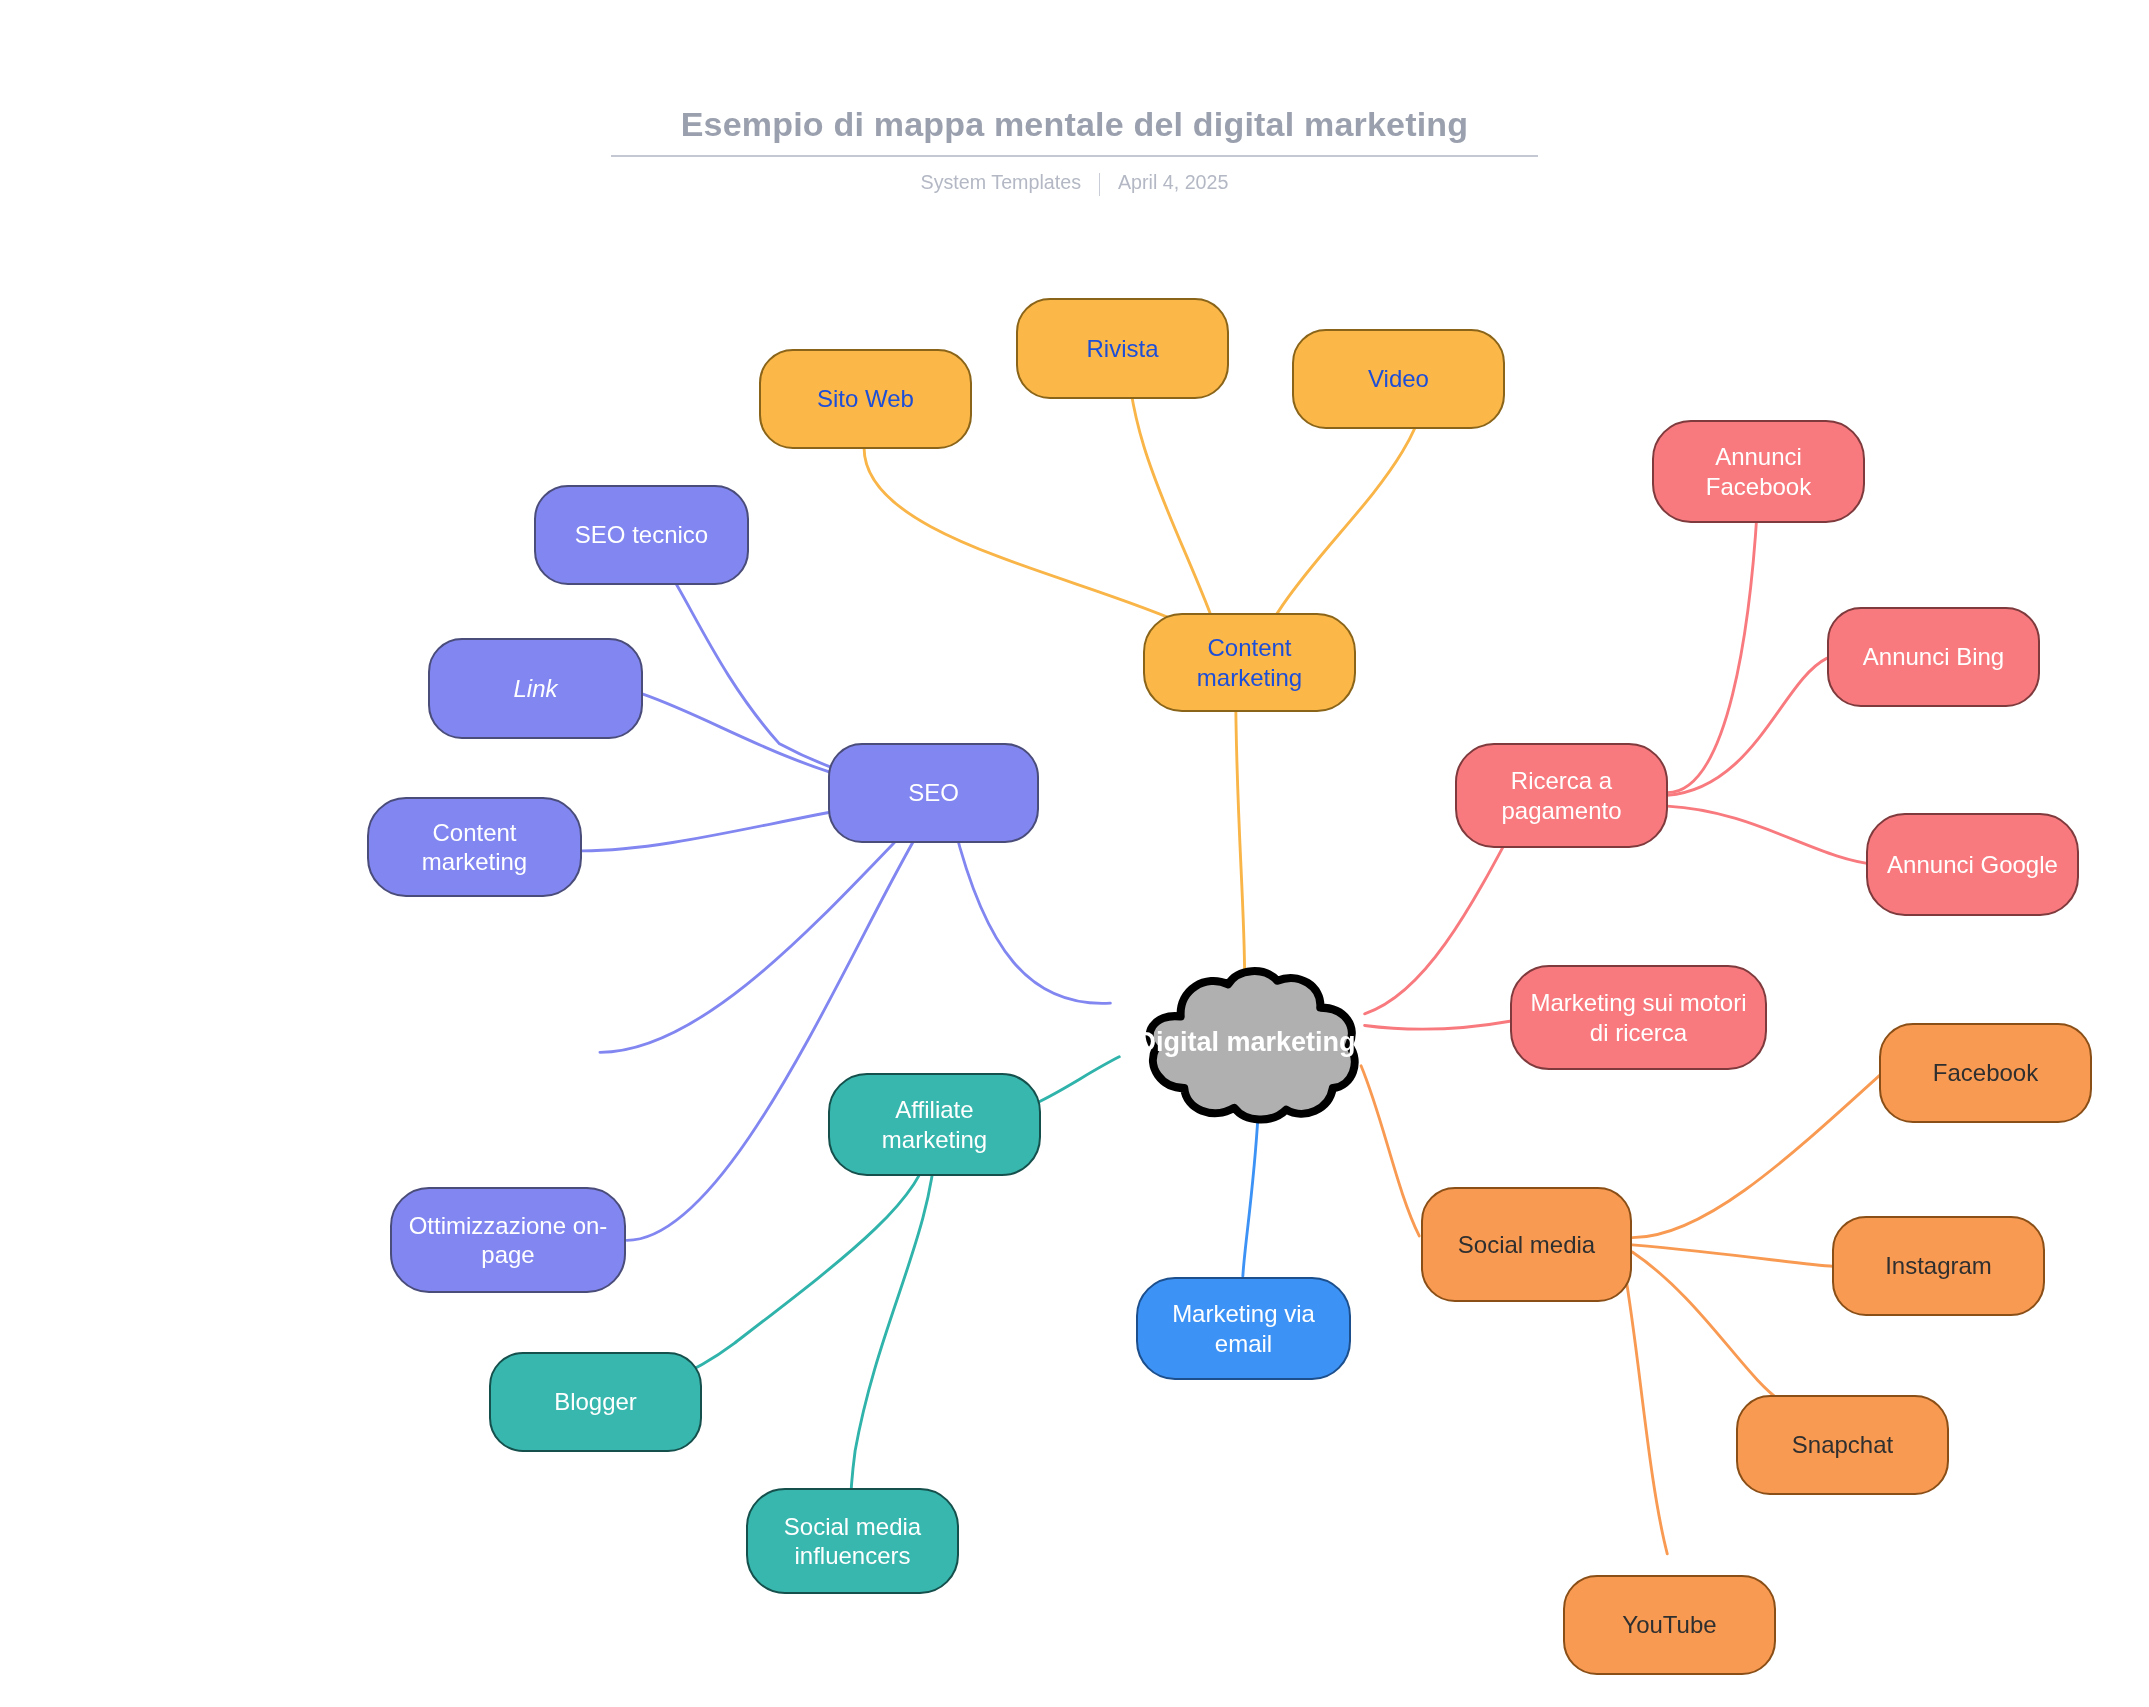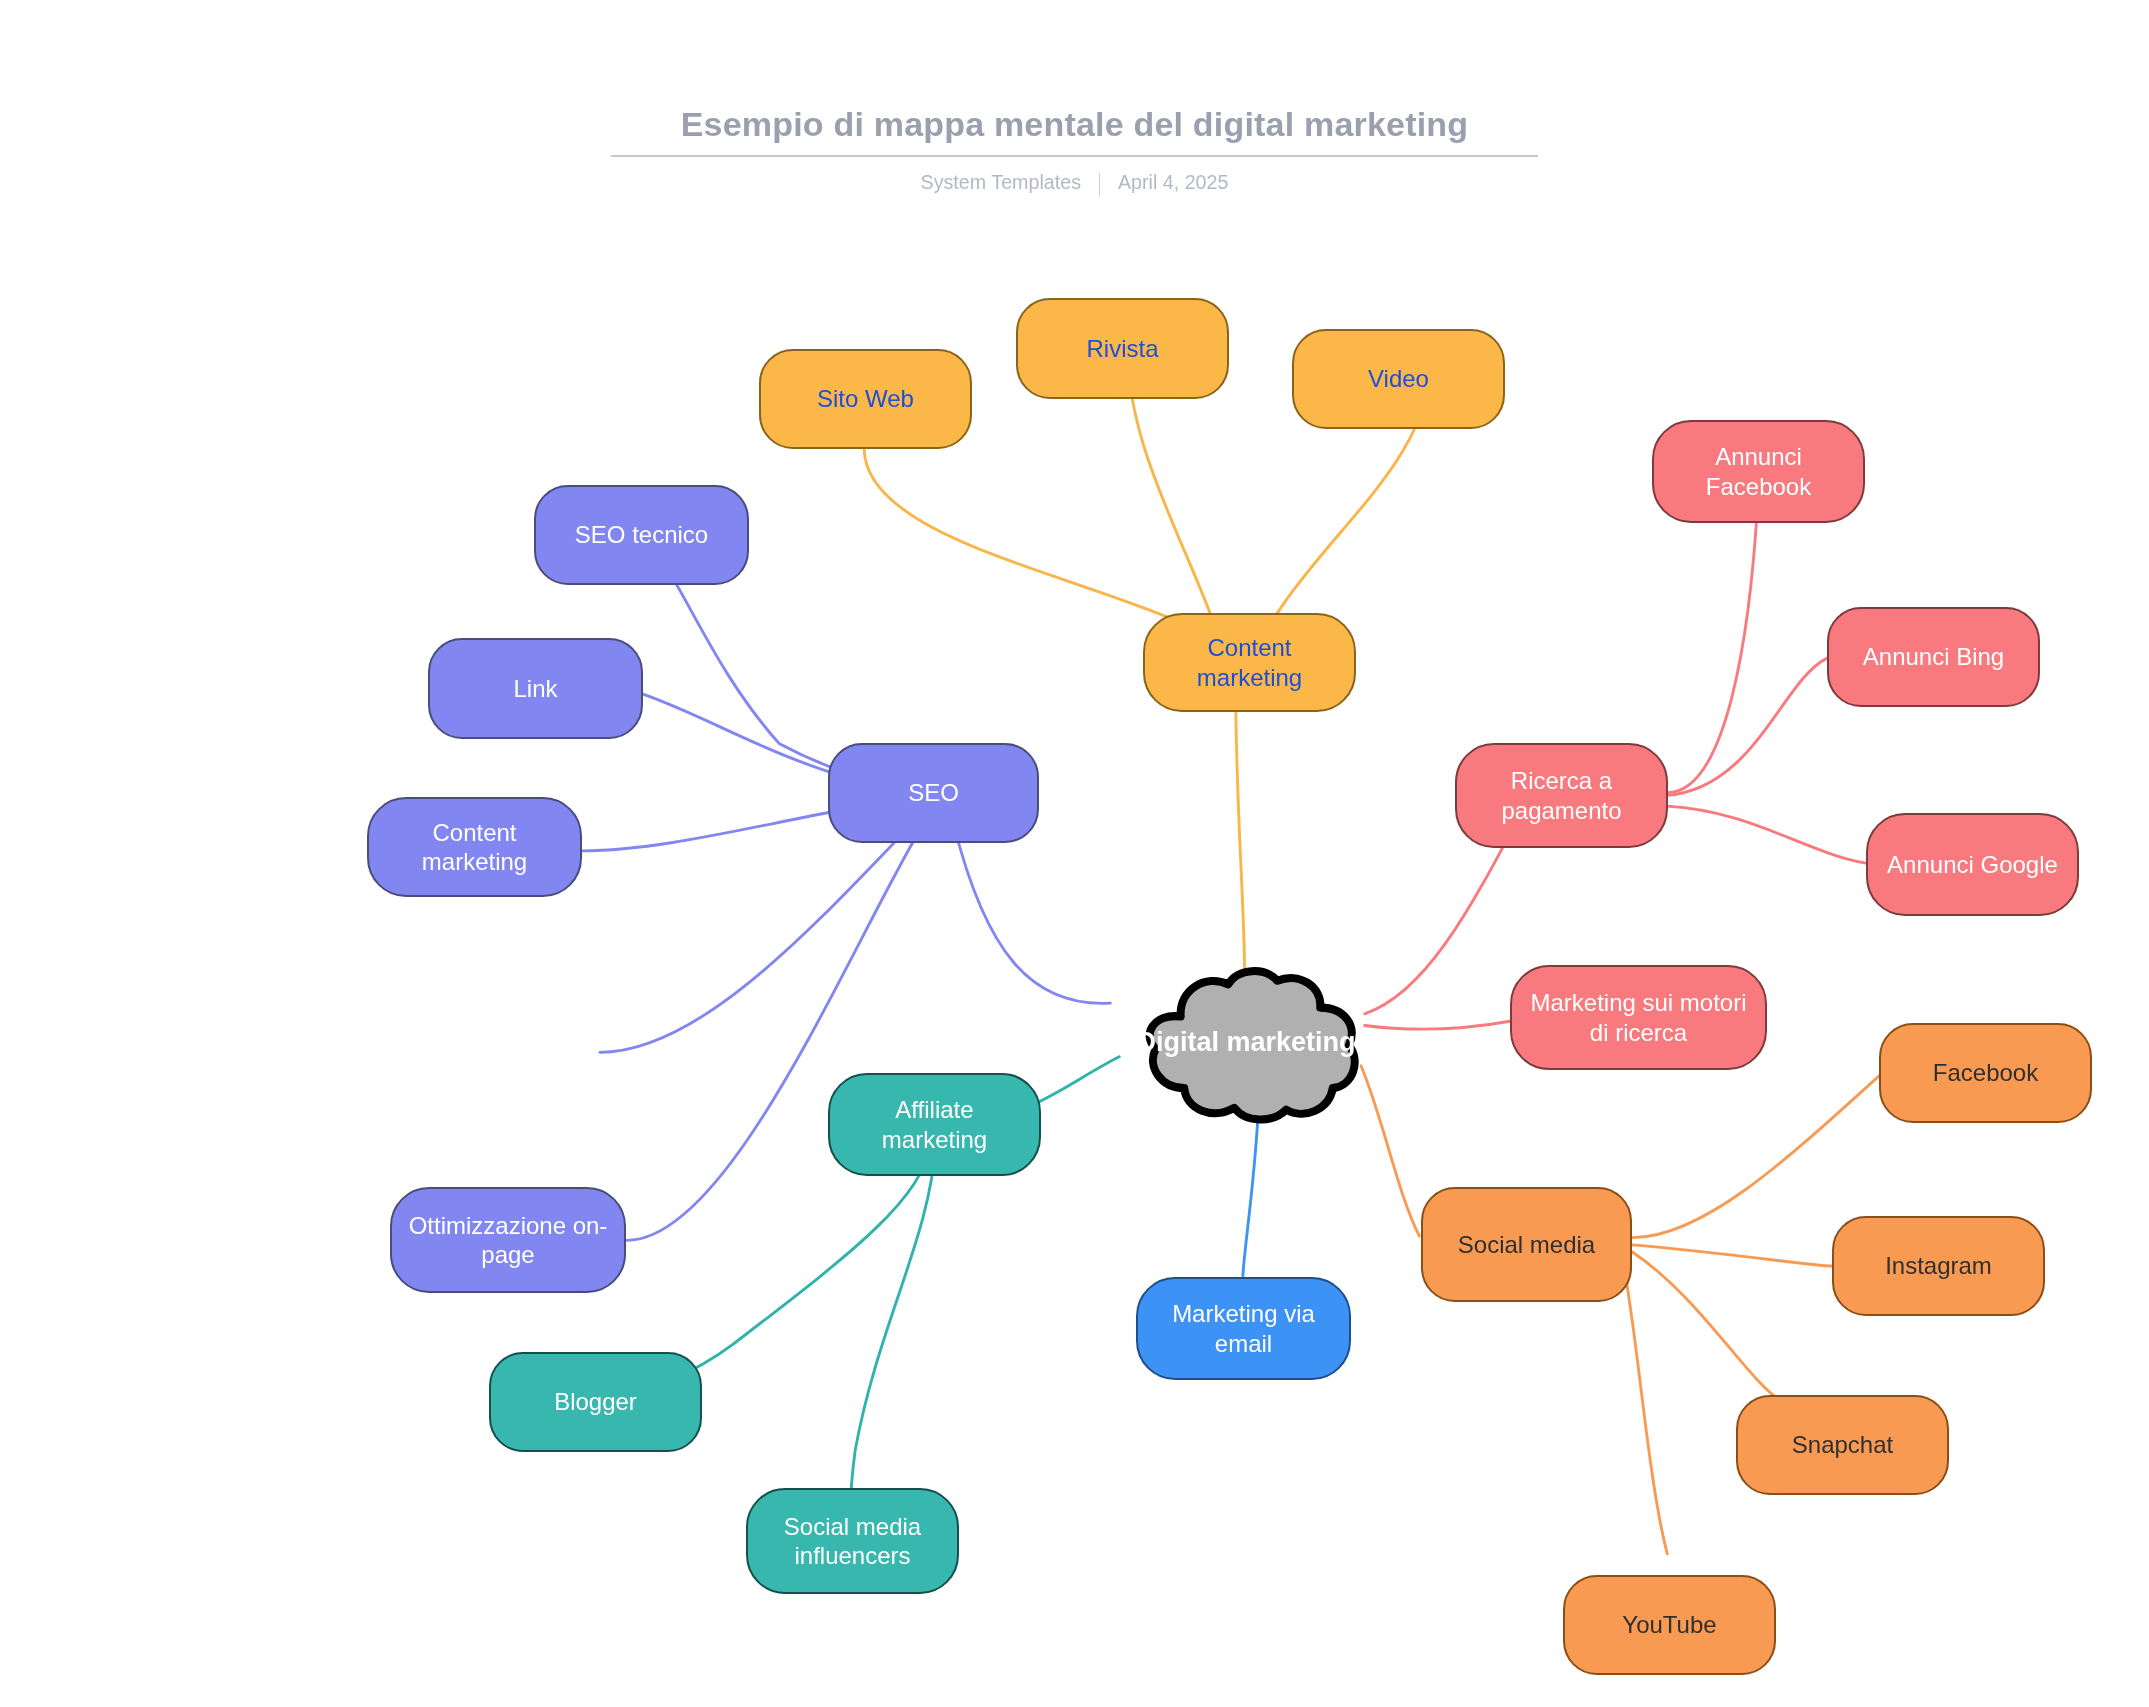--- a/index.html
+++ b/index.html
@@ -141,21 +141,21 @@
   <div class="node c-amber" style="left:759px;top:349px;width:213px;height:100px;">Sito Web</div>
 
   <div class="node c-amber" style="left:1016px;top:298px;width:213px;height:101px;">Rivista</div>
 
   <div class="node c-amber" style="left:1292px;top:329px;width:213px;height:100px;">Video</div>
 
   <div class="node c-amber two" style="left:1143px;top:613px;width:213px;height:99px;">Content marketing</div>
 
   <div class="node c-purple" style="left:534px;top:485px;width:215px;height:100px;">SEO tecnico</div>
 
-  <div class="node c-purple" style="left:428px;top:638px;width:215px;height:101px;">Link</div>
+  <div class="node c-purple" style="left:428px;top:638px;width:215px;height:101px;font-style:italic;">Link</div>
 
   <div class="node c-purple two" style="left:367px;top:797px;width:215px;height:100px;">Content marketing</div>
 
 
   <div class="node c-purple two" style="left:390px;top:1187px;width:236px;height:106px;">Ottimizzazione on-page</div>
 
   <div class="node c-purple" style="left:828px;top:743px;width:211px;height:100px;">SEO</div>
 
   <div class="node c-red two" style="left:1652px;top:420px;width:213px;height:103px;">Annunci Facebook</div>
 

